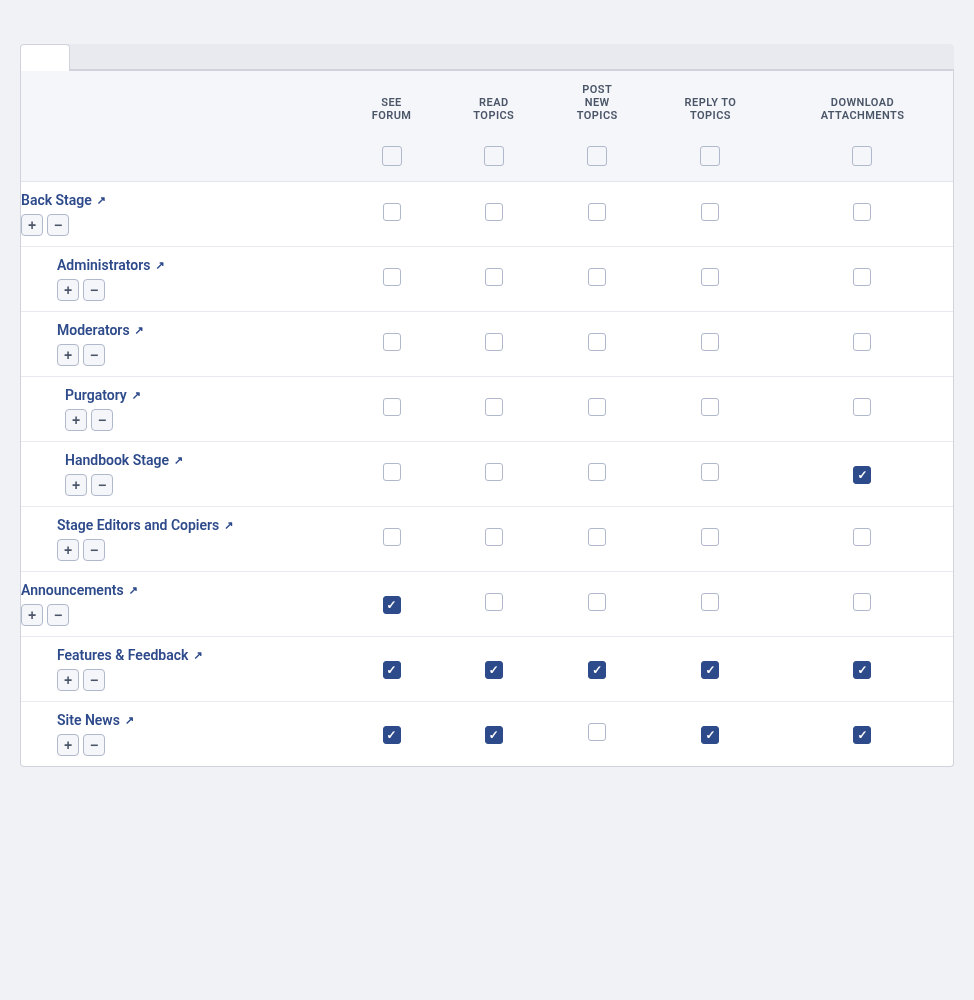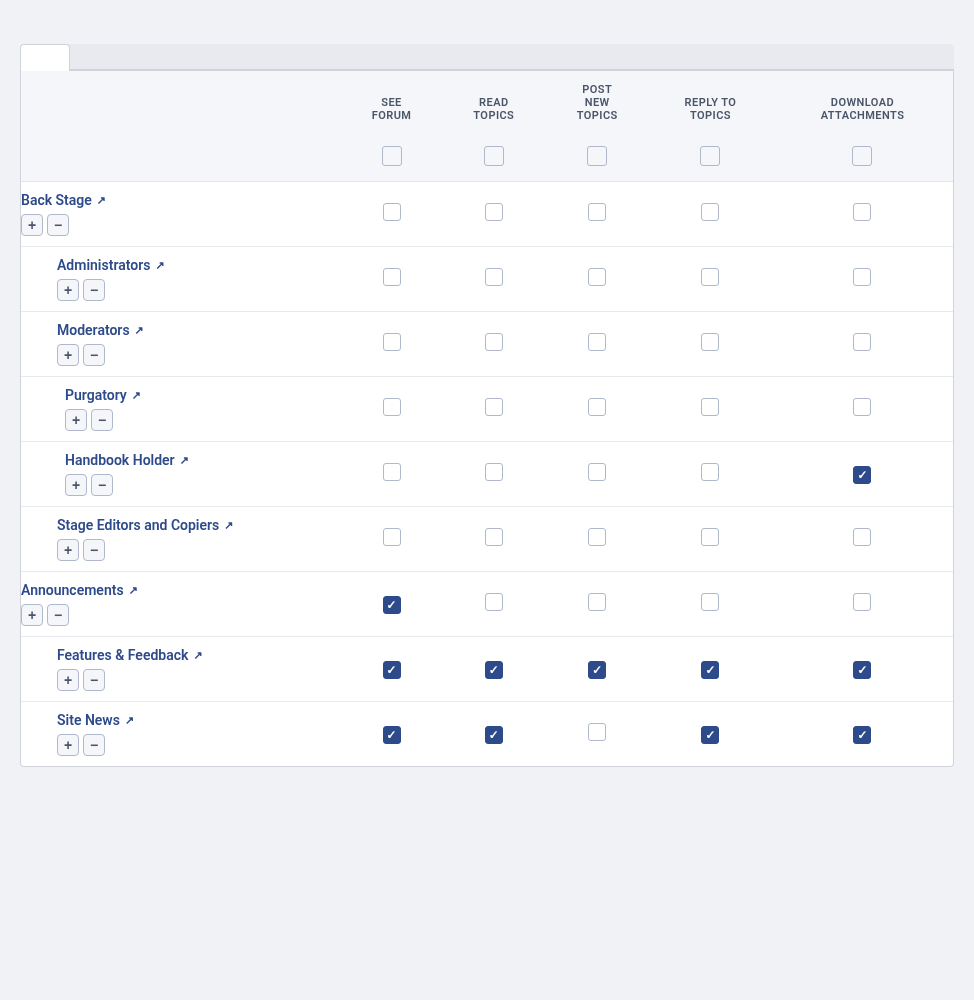--- a/index.html
+++ b/index.html
@@ -267,21 +267,21 @@
               </td>
               <td><div class="perm-checkbox"></div></td>
               <td><div class="perm-checkbox"></div></td>
               <td><div class="perm-checkbox"></div></td>
               <td><div class="perm-checkbox"></div></td>
               <td><div class="perm-checkbox"></div></td>
             </tr>
             <tr class="row-level-3">
               <td class="col-name">
                 <a href="#" class="forum-name">
-                  <span>Handbook Holder</span>
+                  <span>Handbook Stage</span>
                   <span class="external-icon">↗</span>
                 </a>
                 <div class="row-actions">
                   <button class="btn-expand">+</button>
                   <button class="btn-collapse">−</button>
                 </div>
               </td>
               <td><div class="perm-checkbox"></div></td>
               <td><div class="perm-checkbox"></div></td>
               <td><div class="perm-checkbox"></div></td>

